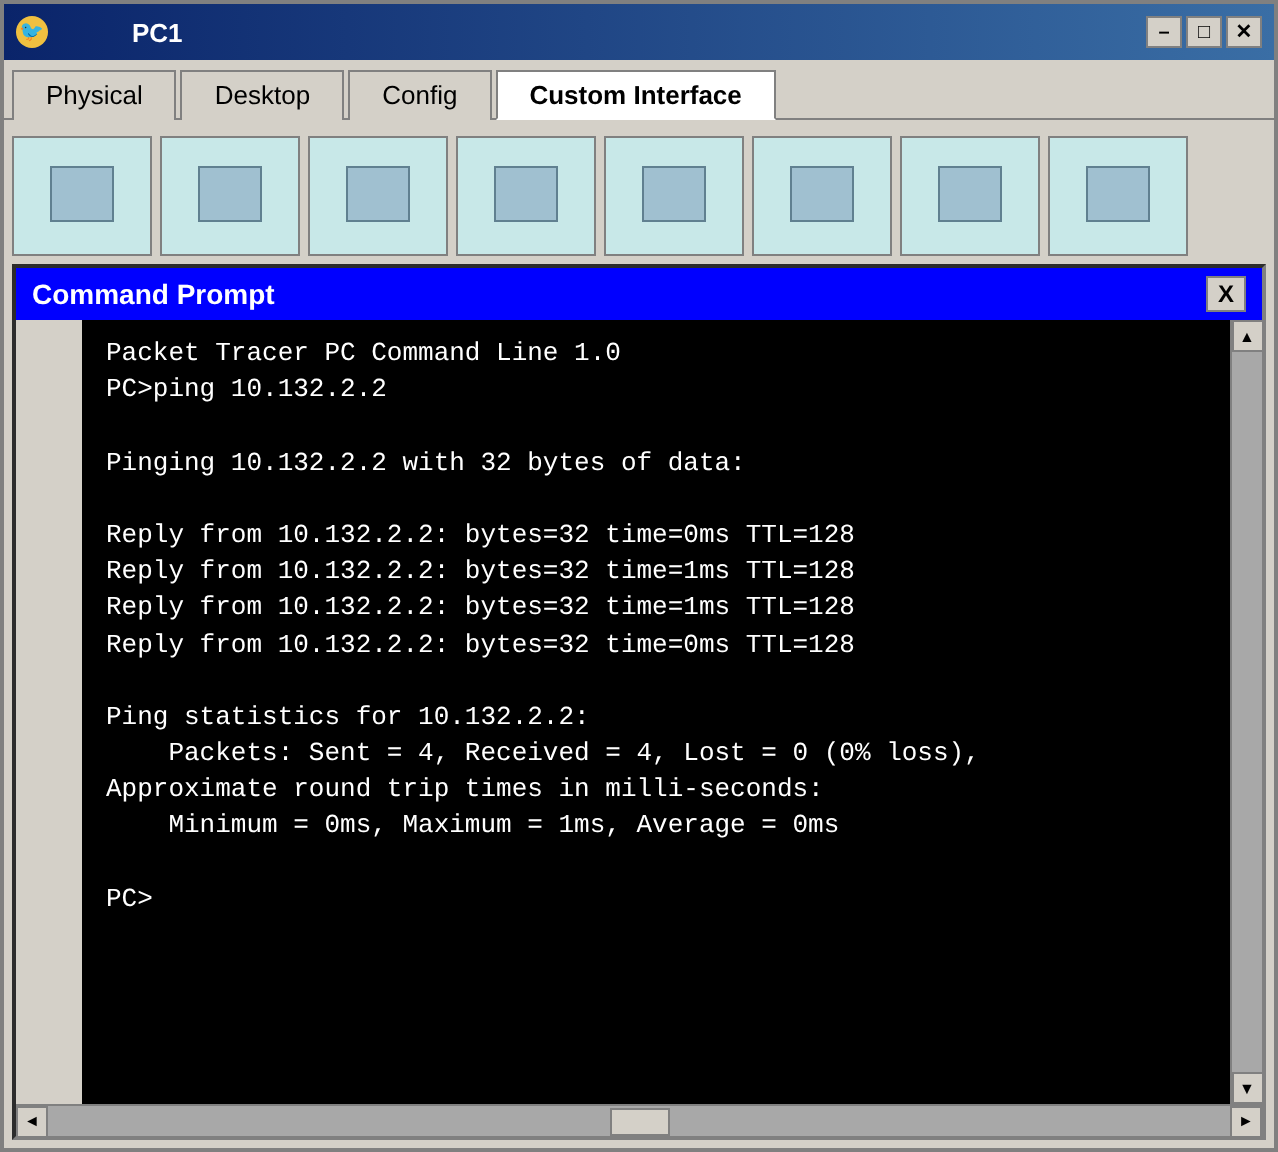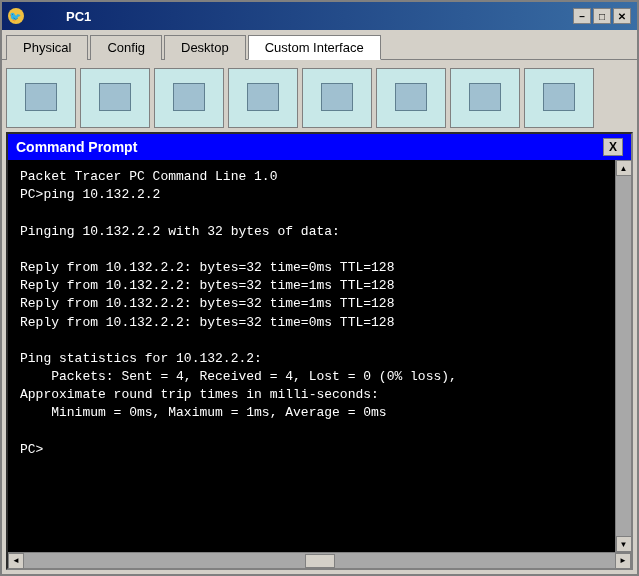--- a/index.html
+++ b/index.html
@@ -87,20 +87,21 @@
       font-size: 13px;
       margin-right: 2px;
       position: relative;
       top: 1px;
     }
 
     .tab.active {
       background: #ffffff;
       border-bottom: 1px solid #ffffff;
       z-index: 1;
+      font-weight: bold;
     }
 
     .content-area {
       flex: 1;
       background: #d4d0c8;
       display: flex;
       flex-direction: column;
       overflow: hidden;
       padding: 4px;
     }
@@ -204,20 +205,21 @@
     .scroll-track {
       flex: 1;
       width: 16px;
       background: #a8a8a8;
     }
 
     .cmd-with-scrollbar {
       display: flex;
       flex: 1;
       overflow: hidden;
+      margin-left: 33px;
     }
 
     .bottom-scrollbar {
       height: 16px;
       background: #d4d0c8;
       border-top: 1px solid #808080;
       display: flex;
       align-items: center;
       flex-shrink: 0;
     }
@@ -265,24 +267,24 @@
       <div class="title-bar-btn">□</div>
       <div class="title-bar-btn">✕</div>
     </div>
   </div>
 
   <div class="tab-bar">
     <div class="tab">
       <span>Physical</span>
     </div>
     <div class="tab">
+      <span>Desktop</span>
+    </div>
+    <div class="tab">
       <span>Config</span>
-    </div>
-    <div class="tab">
-      <span>Desktop</span>
     </div>
     <div class="tab active">
       <span>Custom Interface</span>
     </div>
   </div>
 
   <div class="content-area">
 
     <div class="icon-row">
       <div class="icon-box">

